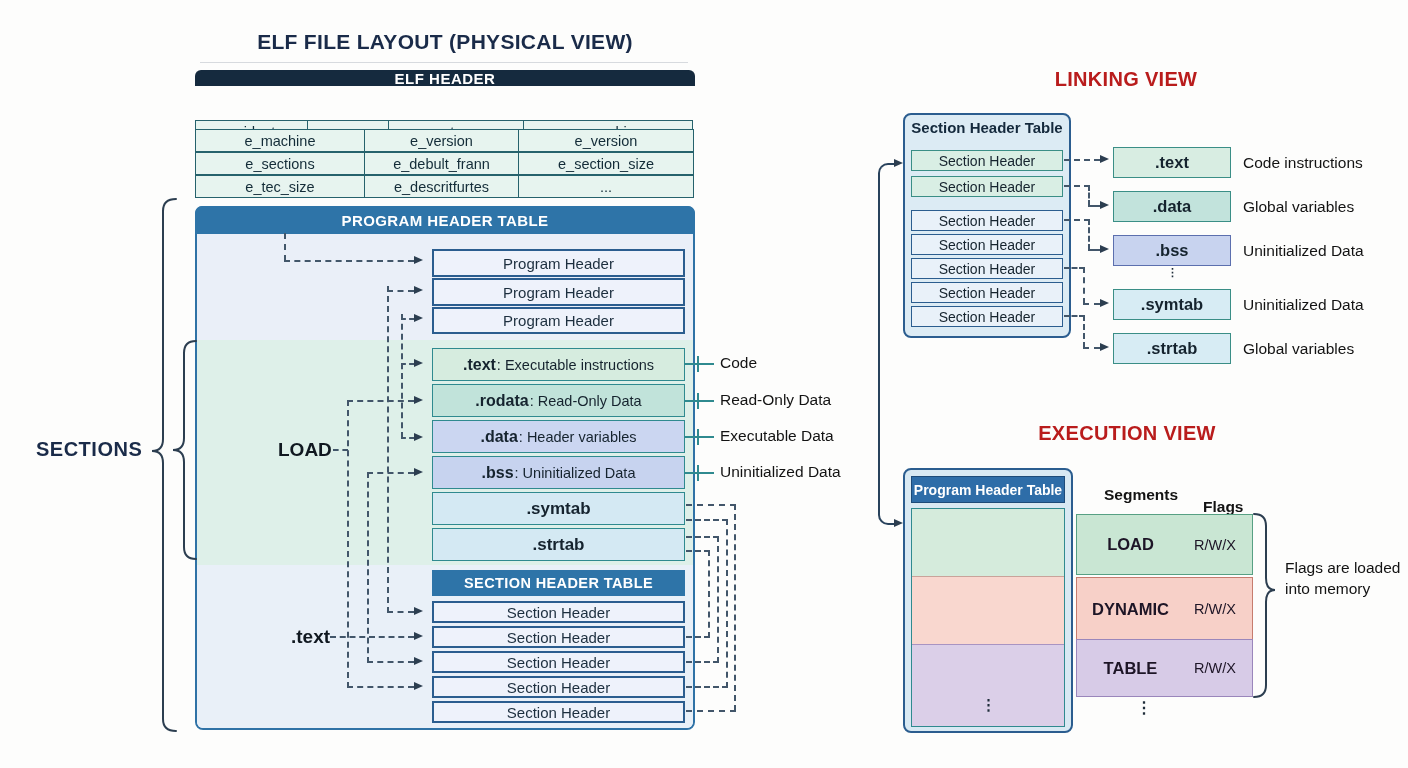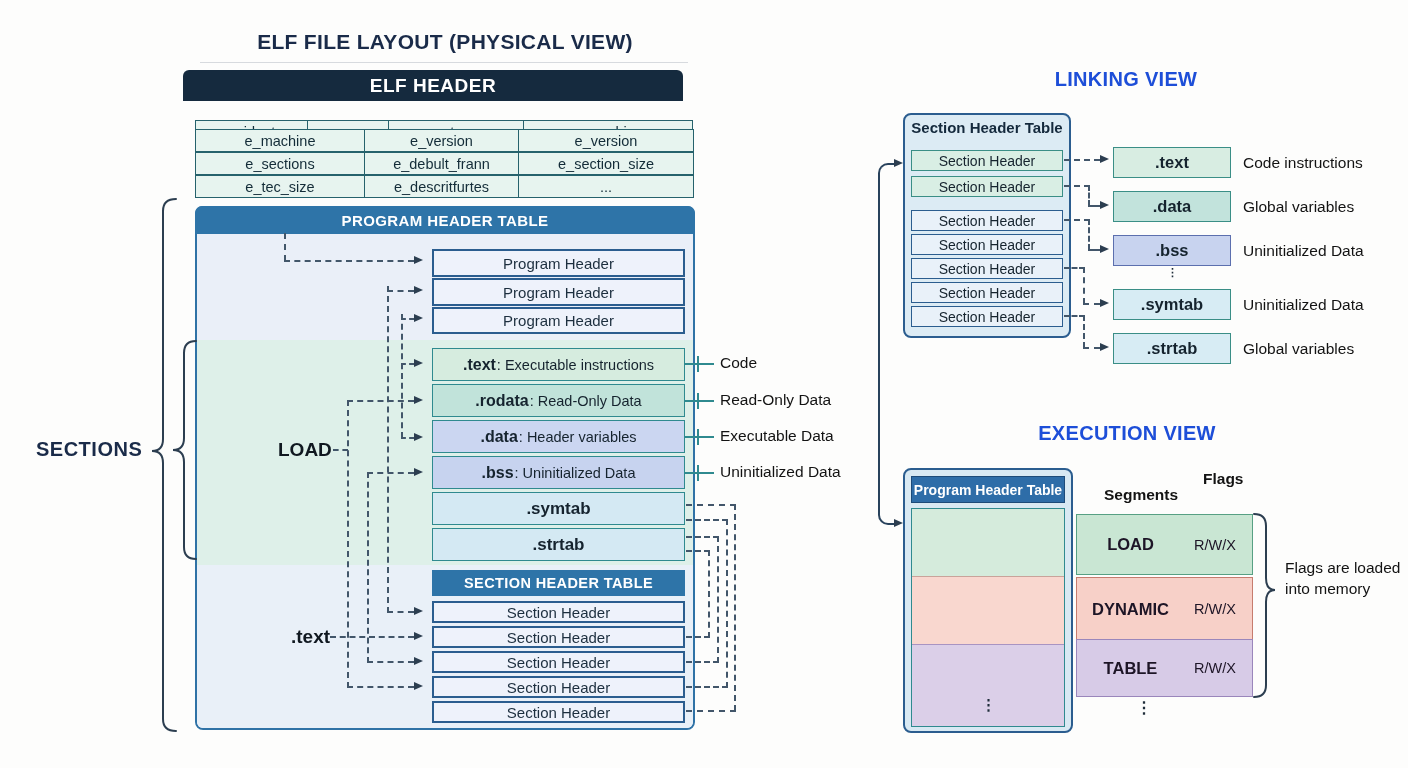--- a/index.html
+++ b/index.html
@@ -3,24 +3,24 @@
 <meta charset="utf-8">
 <style>
   html,body{margin:0;padding:0;background:#fdfdfc;}
   #stage{position:relative;width:1408px;height:768px;background:#fdfdfc;overflow:hidden;
          font-family:"Liberation Sans",sans-serif;color:#15232e;}
   
   .pv-title{position:absolute;left:195px;top:30px;width:500px;text-align:center;
             font-size:21px;font-weight:bold;color:#1a2b49;letter-spacing:.3px;}
   .title-rule{position:absolute;left:200px;top:62px;width:488px;height:1px;background:#d7dade;}
   .view-title{position:absolute;width:220px;text-align:center;font-size:20px;font-weight:bold;
-              color:#1d4ed8;letter-spacing:.3px;}
-  
-  .elf-bar{position:absolute;left:183px;top:70px;width:500px;height:31px;background:#152a3e;
-           border-radius:6px 6px 0 0;color:#fff;font-weight:bold;font-size:19px;
+              color:#b91c1c;letter-spacing:.3px;}
+  
+  .elf-bar{position:absolute;left:195px;top:70px;width:500px;height:16px;background:#152a3e;
+           border-radius:6px 6px 0 0;color:#fff;font-weight:bold;font-size:15px;
            display:flex;align-items:center;justify-content:center;letter-spacing:.5px;}
   .erow{position:absolute;left:195px;display:flex;}
   .ecell{height:23px;box-sizing:border-box;border:1.5px solid #26626c;background:#e7f4ef;
          display:flex;align-items:center;justify-content:center;font-size:14.5px;color:#132c38;}
   .ecell + .ecell{margin-left:-1.5px;}
   
   .big-box{position:absolute;left:195px;top:206px;width:500px;height:524px;box-sizing:border-box;
            border:2px solid #2f72a6;border-radius:8px;overflow:hidden;background:#eaeff8;}
   .band{position:absolute;left:0;width:100%;}
   .band-top{top:0;height:132px;background:#eaeff8;}
@@ -285,21 +285,21 @@
   <div class="exec-box"></div>
   <div class="exec-bar">Program Header Table</div>
   <div class="exec-stack">
     <div class="xband xb-green"></div>
     <div class="xband xb-pink"></div>
     <div class="xband xb-purple"></div>
   </div>
   <div class="vdots" style="left:981px;top:696px;font-size:15px;">⋮</div>
 
   <div class="col-head" style="left:1098px;top:486px;width:86px;text-align:center;">Segments</div>
-  <div class="col-head" style="left:1203px;top:470px;">Flags</div>
+  <div class="col-head" style="left:1203px;top:498px;">Flags</div>
 
   <div class="seg-row sg-load" style="top:514px;height:61px;">
     <span class="nm">LOAD</span>
     <span class="fl">R/W/X</span>
   </div>
   <div class="seg-row sg-dyn" style="top:577px;height:64px;">
     <span class="nm">DYNAMIC</span>
     <span class="fl">R/W/X</span>
   </div>
   <div class="seg-row sg-note" style="top:639px;height:58px;">

